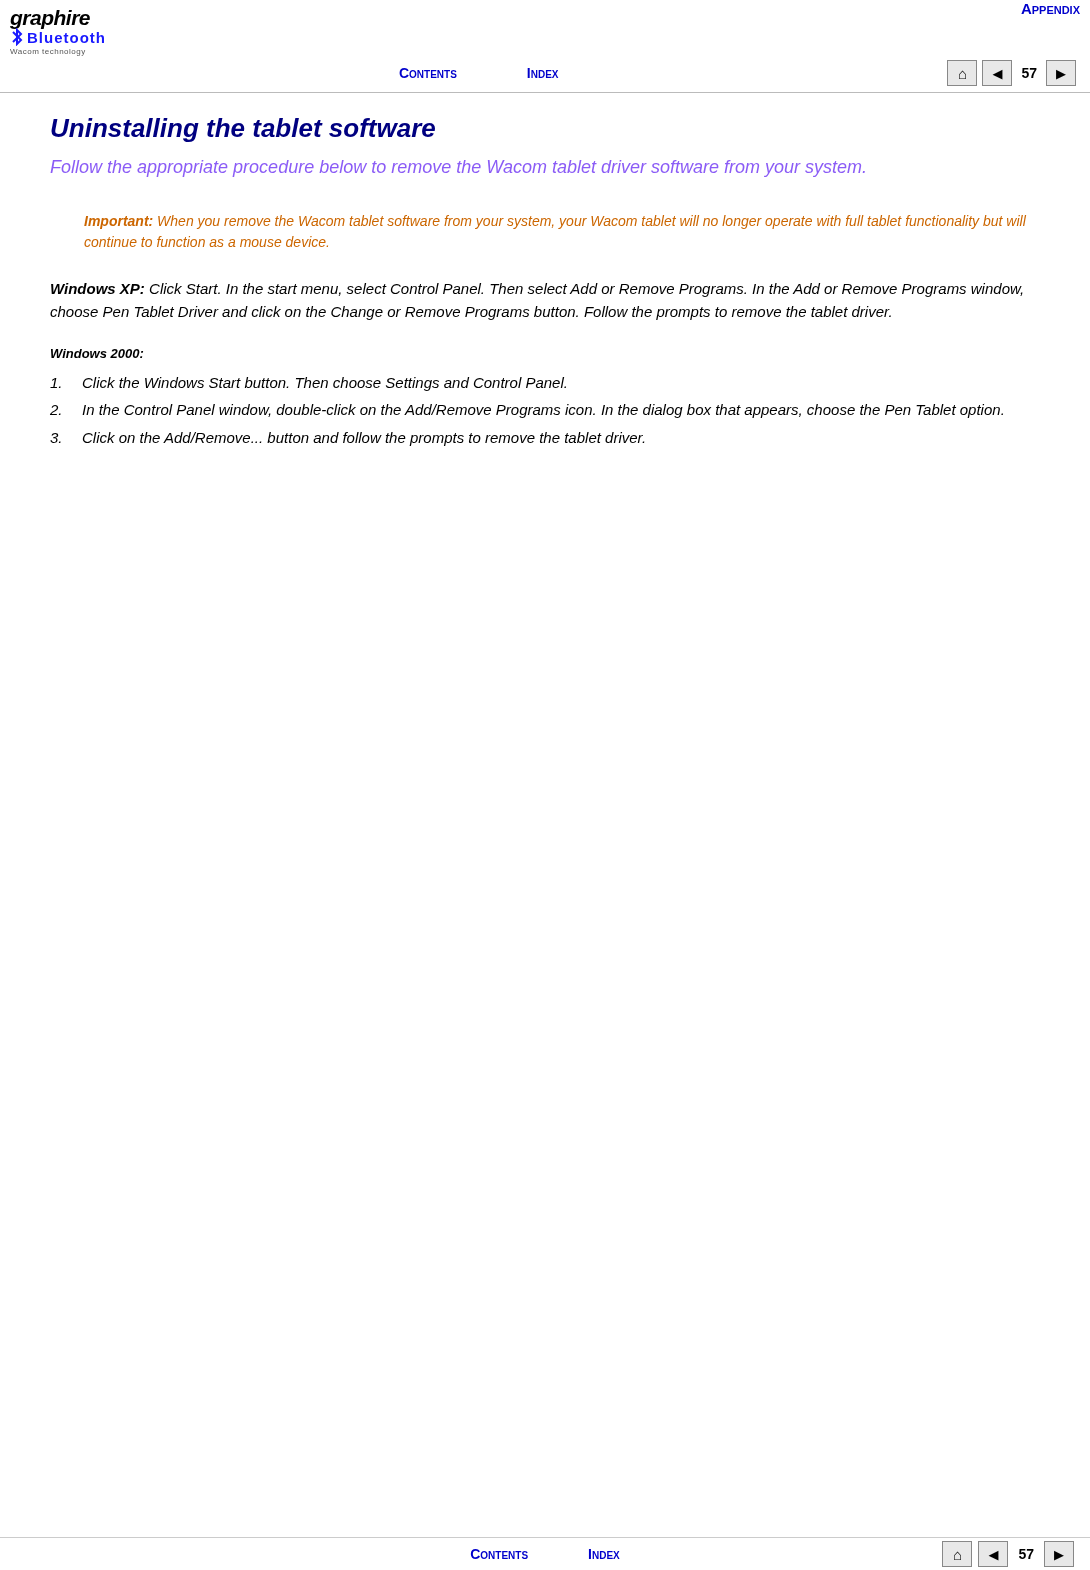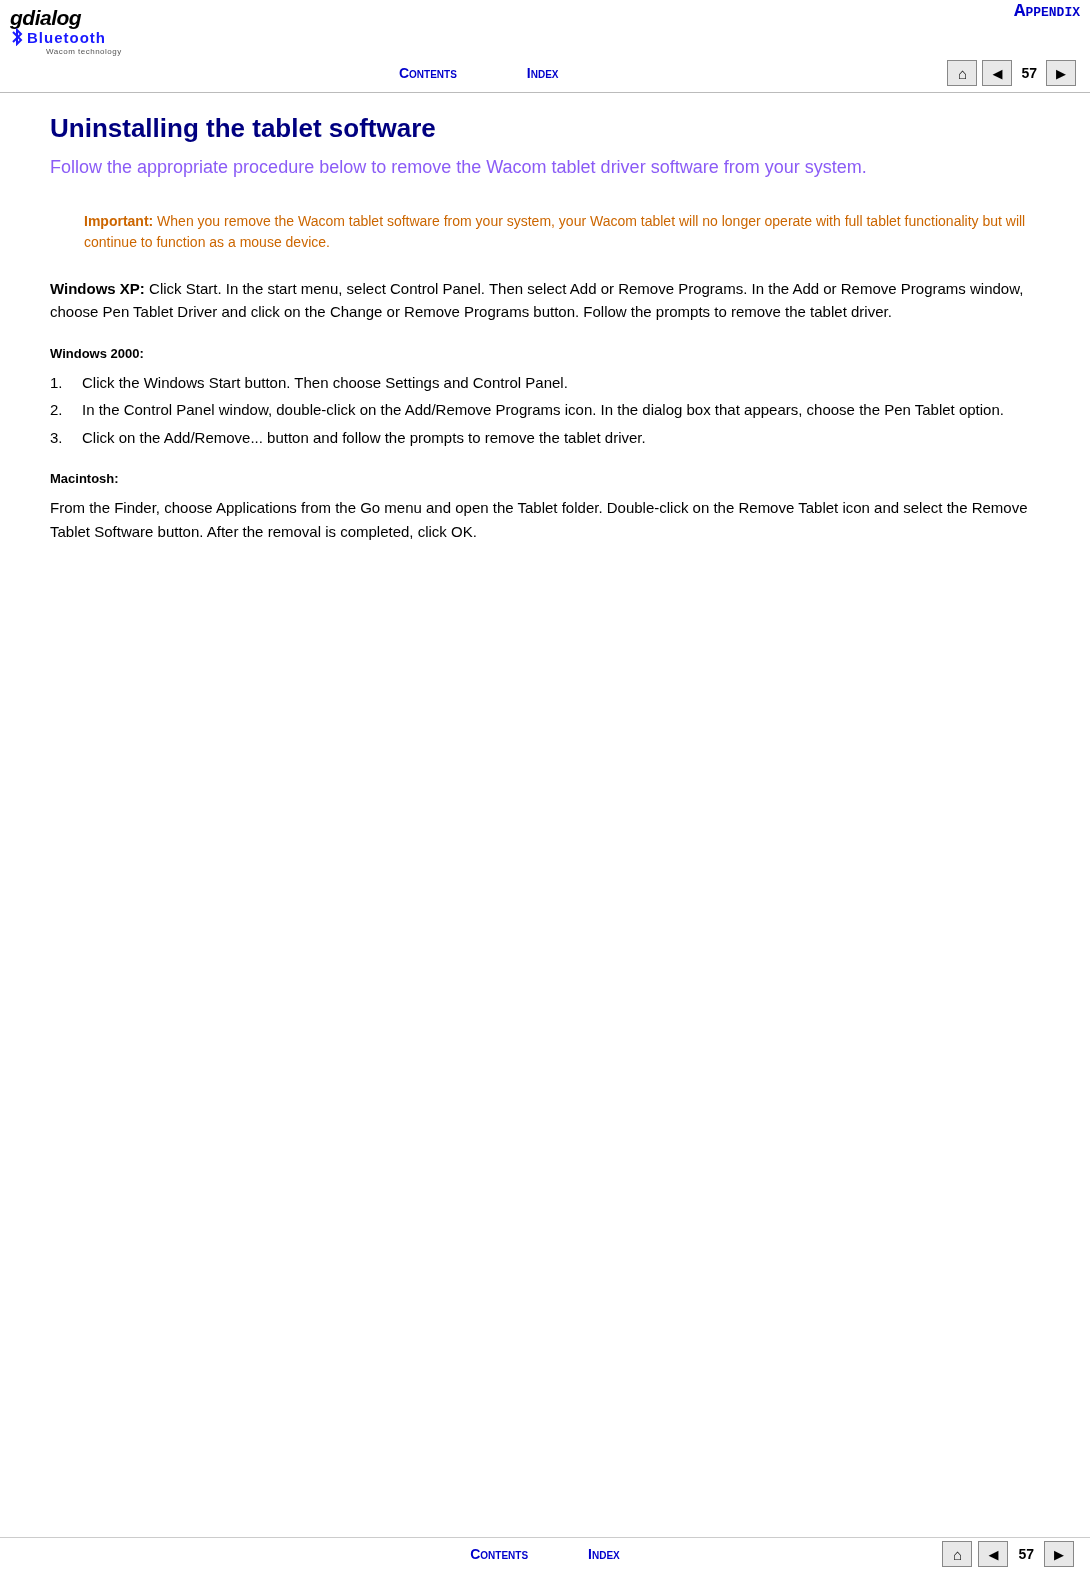--- a/index.html
+++ b/index.html
@@ -15,20 +15,21 @@
     .page-num {
       font-size: 14px;
       font-weight: bold;
       color: #000;
       margin: 0 4px;
     }
 
     
     .main-content {
       padding: 20px 50px 20px 50px;
+      font-style: italic;
     }
 
     .page-heading {
       font-size: 26px;
       font-weight: bold;
       color: #000080;
       margin-bottom: 10px;
       font-family: Arial, sans-serif;
     }
 
@@ -151,33 +152,31 @@
       color: #1a1aff;
       font-size: 15px;
       font-weight: bold;
       letter-spacing: 1px;
     }
     .logo-tagline {
       font-size: 8px;
       color: #555;
       letter-spacing: 0.5px;
       margin-top: 1px;
-      margin-left: 36px;
     }
 
     .top-appendix {
       position: absolute;
       top: 0;
       right: 10px;
       font-variant: small-caps;
       font-weight: bold;
       color: #0000cc;
-      font-size: 19px;
+      font-size: 15px;
       cursor: pointer;
-      font-family: Liberation Mono, monospace;
     }
 
     .ctrl-btn {
       width: 30px;
       height: 26px;
       background: #e8e8e8;
       border: 1px solid #888;
       display: flex;
       align-items: center;
       justify-content: center;
@@ -226,21 +225,21 @@
   </style>
 </head>
 <body>
 
 <div class="page-header">
 
   <div class="row1">
 
     <div class="logo-container">
       <div class="logo-text-graphire">
-        <span style="font-style:italic; font-weight:bold; font-size:21px; color:#000;">g</span><span style="font-style:italic; font-weight:bold; font-size:21px; color:#000;">dialog</span>
+        <span style="font-style:italic; font-weight:bold; font-size:21px; color:#000;">g</span><span style="font-style:italic; font-weight:bold; font-size:21px; color:#000;">raphire</span>
       </div>
       <div class="logo-bluetooth-row">
 
         <svg width="14" height="18" viewBox="0 0 14 18">
           <polyline points="3,4 11,12 7,16 7,2 11,6 3,14" fill="none" stroke="#1a1aff" stroke-width="2"></polyline>
         </svg>
         <span class="bt-label">Bluetooth</span>
       </div>
       <div class="logo-tagline">Wacom technology</div>
     </div>
@@ -302,24 +301,20 @@
         <span class="list-num">2.</span>
         <span>In the Control Panel window, double-click on the Add/Remove Programs icon.  In the dialog box that appears, choose the Pen Tablet option.</span>
       </li>
       <li>
         <span class="list-num">3.</span>
         <span>Click on the Add/Remove... button and follow the prompts to remove the tablet driver.</span>
       </li>
     </ol>
   </div>
 
-  <div class="section">
-    <p class="section-heading">Macintosh:</p>
-    <p class="body-text">From the Finder, choose Applications from the Go menu and open the Tablet folder.  Double-click on the Remove Tablet icon and select the Remove Tablet Software button.  After the removal is completed, click OK.</p>
-  </div>
 
 
 </div>
 
 <div class="footer">
   <div class="footer-nav">
     <span class="smallcaps" style="color:#0000cc; cursor:pointer; font-size:14px; margin-right:60px;">Contents</span>
     <span class="smallcaps" style="color:#0000cc; cursor:pointer; font-size:14px;">Index</span>
   </div>
   <div class="footer-controls">

